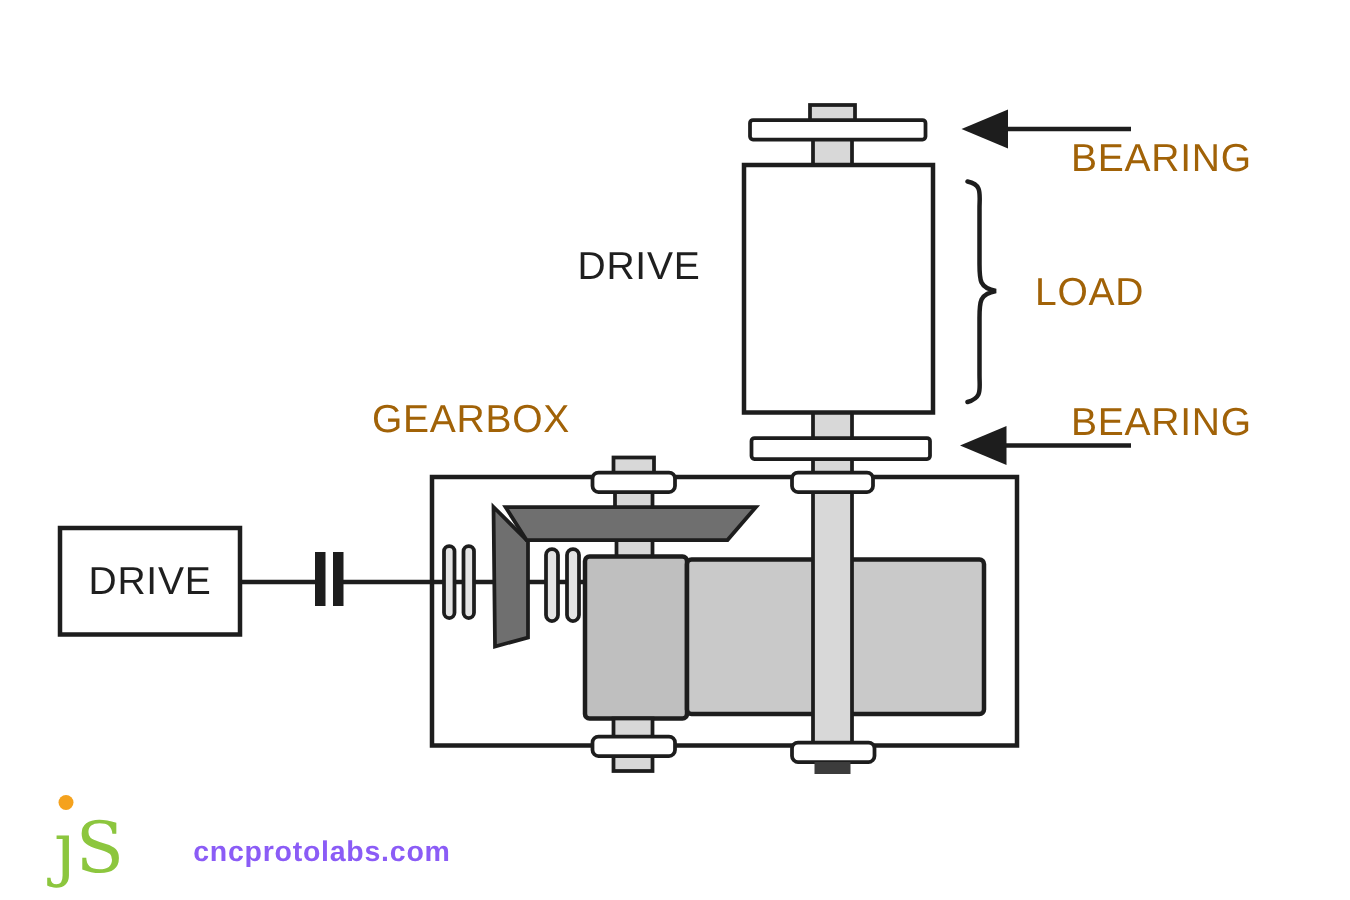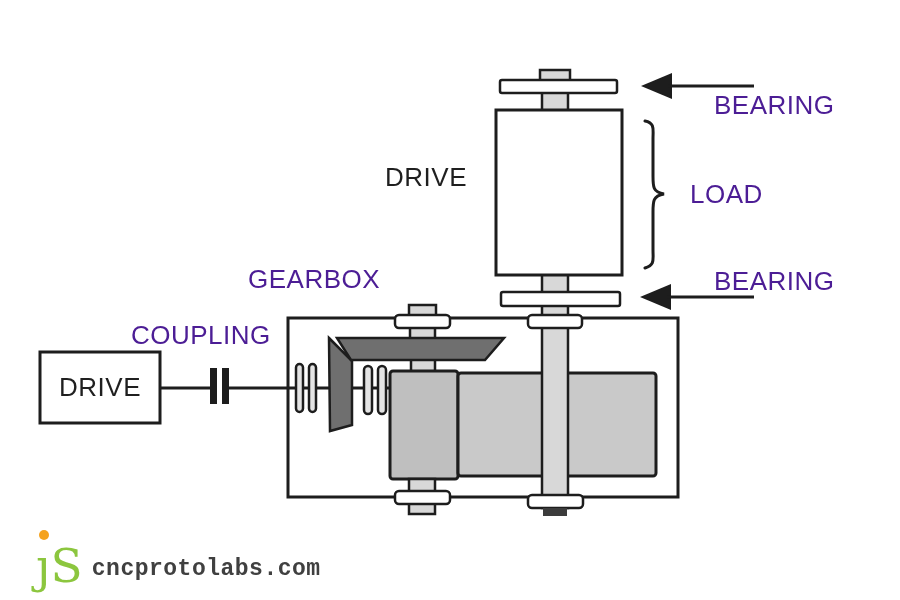--- a/index.html
+++ b/index.html
@@ -2,44 +2,44 @@
 <html><head>
 <meta charset="utf-8">
 <style>
   html,body{margin:0;padding:0;background:#ffffff;}
   #stage{
     position:relative;width:900px;height:600px;background:#ffffff;overflow:hidden;
     font-family:"Liberation Sans",sans-serif;color:#1f1f1f;
   }
   #diagram-svg{position:absolute;left:0;top:0;}
   .lbl{
-    position:absolute;font-size:26px;letter-spacing:.5px;color:#4c1d95;
+    position:absolute;font-size:26px;letter-spacing:.5px;color:#a16207;
     white-space:nowrap;line-height:1.2;
   }
   #drive-label{
     position:absolute;left:40px;top:352px;width:120px;height:71px;
     display:flex;align-items:center;justify-content:center;
     font-size:26px;letter-spacing:.5px;
   }
   #drive-pulley-label{
     position:absolute;left:346px;top:161px;width:160px;text-align:center;
     font-size:26px;letter-spacing:.5px;line-height:32px;
   }
-  #footer-logo{position:absolute;left:36px;top:536px;height:52px;display:flex;align-items:flex-end;}
+  #footer-logo{position:absolute;left:36px;top:536px;height:52px;display:flex;align-items:flex-end;gap:37px;}
   #logo-mark{
     font-family:"DejaVu Serif","Liberation Serif",serif;
     font-size:47px;line-height:44px;color:#8cc63e;position:relative;
   }
   #logo-dot{
     position:absolute;left:3px;top:-6px;width:10px;height:10px;border-radius:50%;
     background:#f5a21d;
   }
   #brand-text{
-    font-family:Liberation Mono, monospace;font-weight:bold;
-    font-size:23px;line-height:38px;color:#404040;margin-left:9px;letter-spacing:.5px;
+    font-family:Liberation Sans, sans-serif;font-weight:bold;
+    font-size:19px;line-height:38px;color:#8b5cf6;margin-left:9px;letter-spacing:.5px;
   }
 </style>
 </head>
 <body>
 
 <div id="stage">
 
   <svg id="diagram-svg" width="900" height="600" viewBox="0 0 900 600">
 
     <rect x="288" y="318" width="390" height="179" fill="#ffffff" stroke="#1d1d1d" stroke-width="3"></rect>
@@ -100,21 +100,20 @@
   <div class="lbl" style="left:690px;top:179px;">LOAD</div>
 
   <div class="lbl" style="left:714px;top:266px;">BEARING</div>
 
   <div id="drive-pulley-label">
     <div>DRIVE</div>
   </div>
 
   <div class="lbl" style="left:248px;top:264px;">GEARBOX</div>
 
-  <div class="lbl" style="left:131px;top:320px;">COUPLING</div>
 
   <div id="drive-label">DRIVE</div>
 
   <div id="footer-logo">
     <span id="logo-mark">ȷS</span>
     <span id="logo-dot"></span>
     <span id="brand-text">cncprotolabs.com</span>
   </div>
 
 </div>

